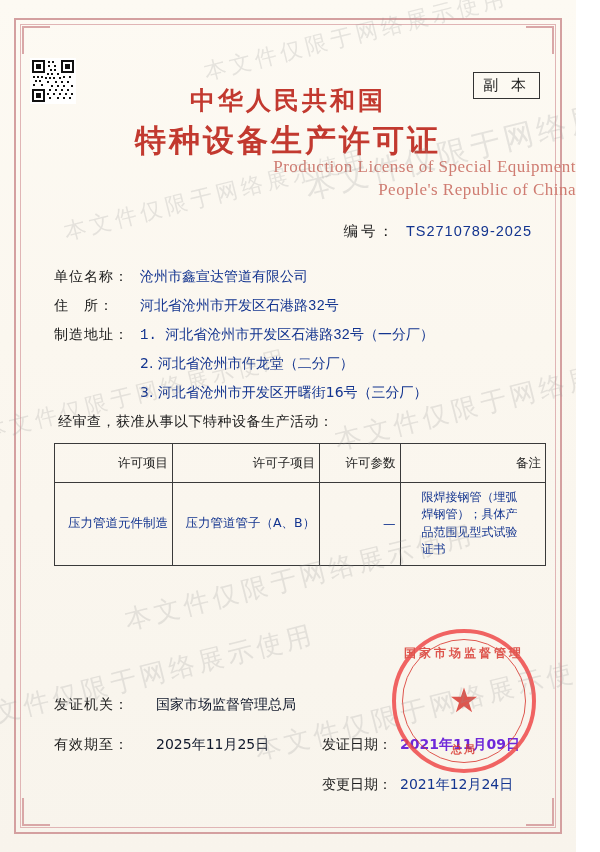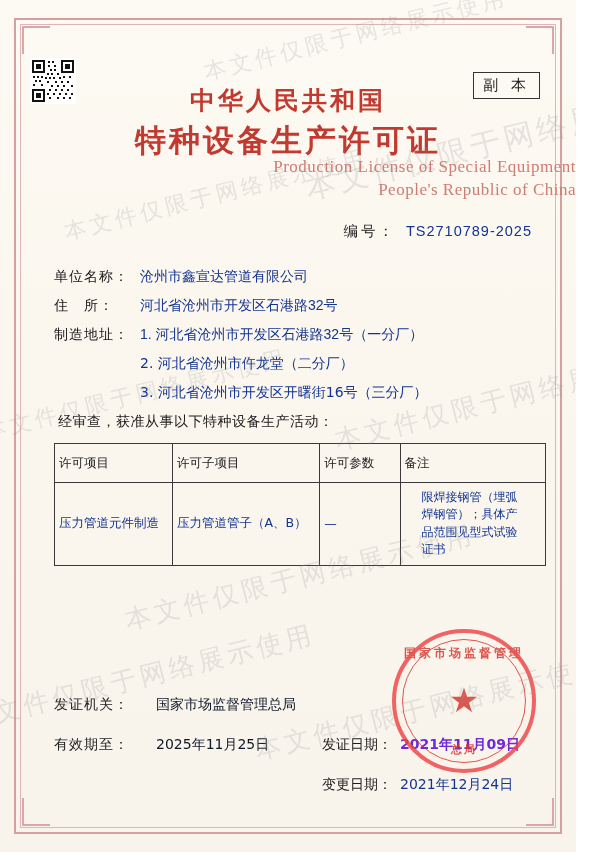--- a/index.html
+++ b/index.html
@@ -113,21 +113,21 @@
   }
   #serial .lbl { letter-spacing: 3px; }
   #serial .val { color: #13348f; margin-left: 10px; font-family: "Liberation Sans", sans-serif; }
 
   
   .field {
     position: absolute;
     left: 54px;
     font-size: 14px;
     color: #1b1b1b;
-    font-family: Liberation Sans, sans-serif;
+    font-family: Liberation Mono, monospace;
     white-space: nowrap;
   }
   .field .lbl { display: inline-block; width: 86px; letter-spacing: 1px; }
   .field .val { color: #13348f; }
   .addr-item {
     position: absolute;
     left: 140px;
     font-size: 14px;
     color: #13348f;
     font-family: "DejaVu Sans", sans-serif;
@@ -154,21 +154,21 @@
     left: 54px;
     top: 443px;
     width: 492px;
     border-collapse: collapse;
     font-family: "DejaVu Sans", sans-serif;
     font-size: 12.5px;
     color: #1b1b1b;
   }
   #perm-table th, #perm-table td {
     border: 1px solid #3a3a3a;
-    text-align: left;
+    text-align: right;
     vertical-align: middle;
     padding: 7px 4px;
   }
   #perm-table th { font-weight: normal; height: 24px; }
   #perm-table td { height: 62px; color: #13348f; }
   #perm-table td.note {
     text-align: left;
     padding: 6px 21px;
     line-height: 1.45;
     font-size: 12px;

